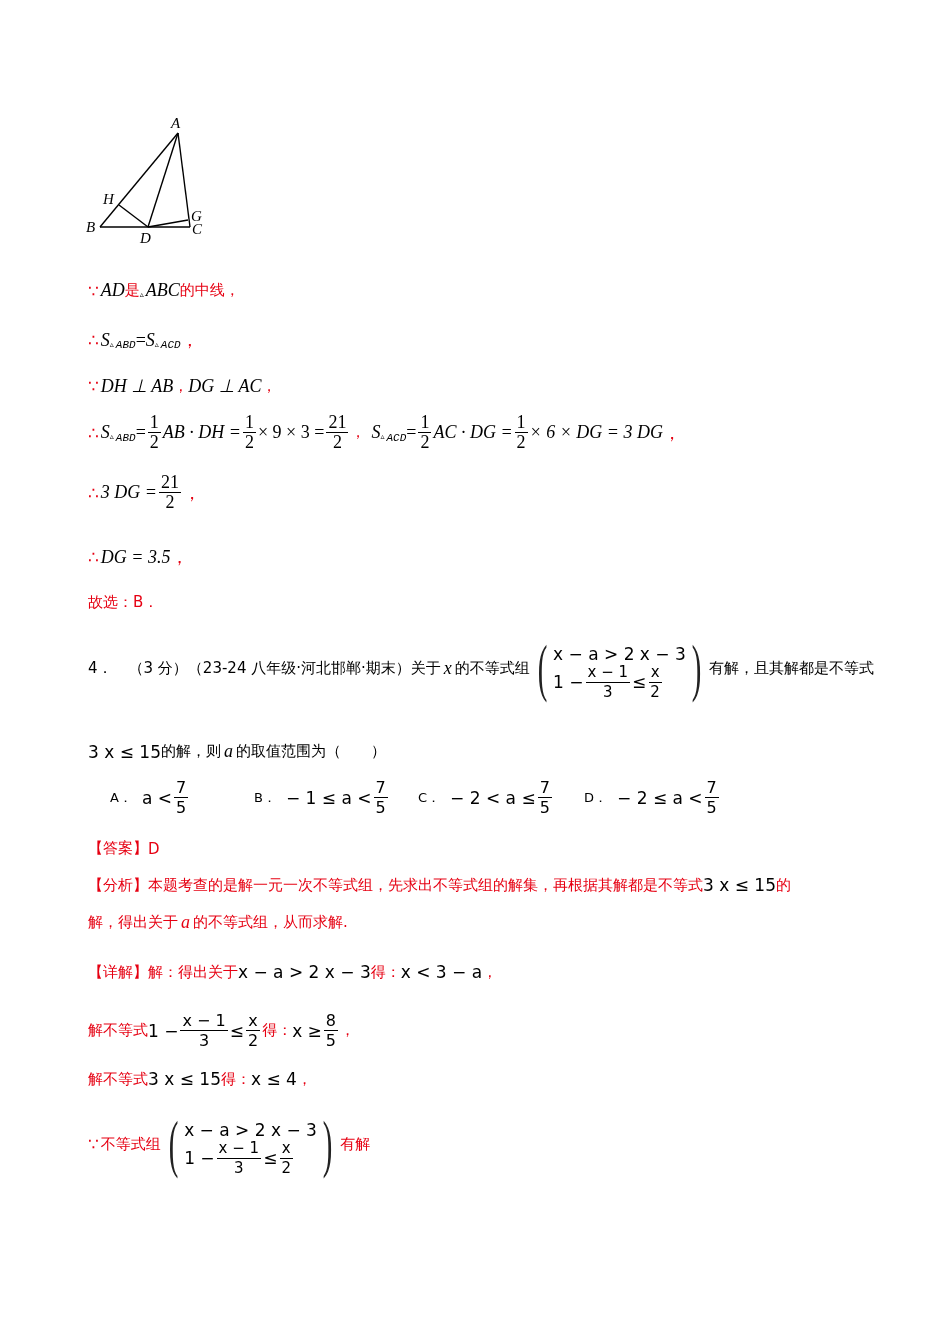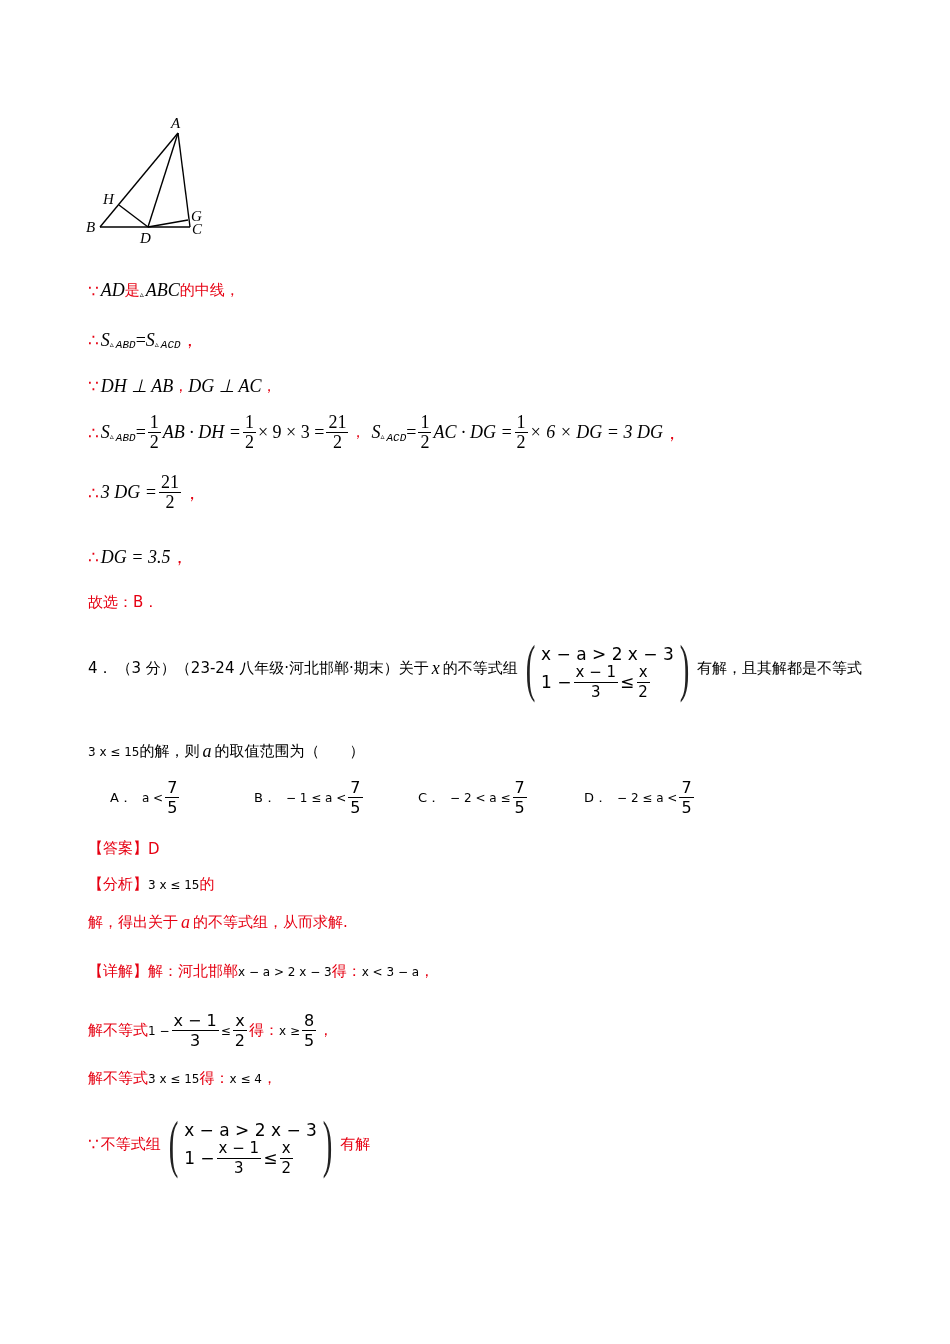--- a/index.html
+++ b/index.html
@@ -4,21 +4,21 @@
 <style>
   html, body { margin:0; padding:0; background:#ffffff; }
   body { width:950px; height:1344px; position:relative; overflow:hidden;
          font-family:"DejaVu Serif", serif; color:#000; }
   .abs { position:absolute; }
   .red { color:#e60012; }
   .cn { font-family:"DejaVu Sans", sans-serif; font-size:15px; }
   .cnred { font-family:"DejaVu Sans", sans-serif; font-size:15px; color:#e60012; }
   .m { font-family:"Liberation Serif", serif; font-size:18px; }
   .mi { font-family:"Liberation Serif", serif; font-style:italic; font-size:18px; }
-  .ms { font-family:"DejaVu Sans", sans-serif; font-size:12px; }
+  .ms { font-family:"DejaVu Sans", sans-serif; font-size:17px; }
   .sub { font-family:Liberation Mono, monospace; font-style:italic; font-size:11px; position:relative; top:5px; }
   .tri { font-size:8px; position:relative; top:4px; margin-right:2px; }
   .line { position:absolute; left:88px; white-space:nowrap; display:flex; align-items:center; }
   .frac { display:inline-flex; flex-direction:column; align-items:center; vertical-align:middle; margin:0 2px; }
   .frac .n { border-bottom:1px solid #000; padding:0 2px; line-height:19px; }
   .frac .d { line-height:19px; padding:0 2px; }
   .sys { display:inline-flex; align-items:center; margin:0 2px; }
   .paren { font-family:"Liberation Serif", serif; font-size:64px; font-weight:100; line-height:64px; transform:scaleX(0.45); color:#222; }
   .sysrows { display:flex; flex-direction:column; }
   .sysrow { height:28px; display:flex; align-items:center; font-family:"DejaVu Sans", sans-serif; font-size:17px; }
@@ -128,21 +128,21 @@
 <div class="line" style="top:545px">
   <span class="dots">∴</span>
   <span class="mi">DG = 3.5</span>
   <span class="red m">，</span>
 </div>
 
 <div class="line cnred" style="top:593px">故选：B．</div>
 
 <div class="line" style="top:636px">
   <span class="cn">4．</span>
-  <span class="cn" style="margin-left:4px">（3 分）</span>
+  <span class="cn" style="margin-left:16px">（3 分）</span>
   <span class="cn">（23-24 八年级·河北邯郸·期末）</span>
   <span class="cn">关于</span>
   <span class="mi" style="margin:0 3px">x</span>
   <span class="cn">的不等式组</span>
   <span class="sys">
     <span class="paren">(</span>
     <span class="sysrows">
       <span class="sysrow">x − a &gt; 2 x − 3</span>
       <span class="sysrow">
           <span>1 −</span>
@@ -202,32 +202,33 @@
     </span>
 </div>
 
 <div class="line cnred" style="top:839px">
   <span>【答案】</span>
     <span>D</span>
 </div>
 
 <div class="line cnred" style="top:875px">
   <span>【分析】</span>
+    <span>本题考查的是解一元一次不等式组，先求出不等式组的解集，再根据其解都是不等式</span>
   <span class="ms" style="color:#000">3 x ≤ 15</span>
   <span>的</span>
 </div>
 <div class="line cnred" style="top:912px">
   <span>解，得出关于</span>
   <span class="mi" style="margin:0 3px">a</span>
   <span>的不等式组，从而求解.</span>
 </div>
 
 <div class="line" style="top:962px">
   <span class="cnred">【详解】</span>
-  <span class="cnred">解：河北邯郸</span>
+  <span class="cnred">解：得出关于</span>
   <span class="ms">x − a &gt; 2 x − 3</span>
   <span class="cnred">得：</span>
   <span class="ms">x &lt; 3 − a</span>
   <span class="cnred">，</span>
 </div>
 
 <div class="line" style="top:1011px">
   <span class="cnred">解不等式</span>
   <span class="ms">1 −</span>
   <span class="frac ms" style="font-size:16px">

